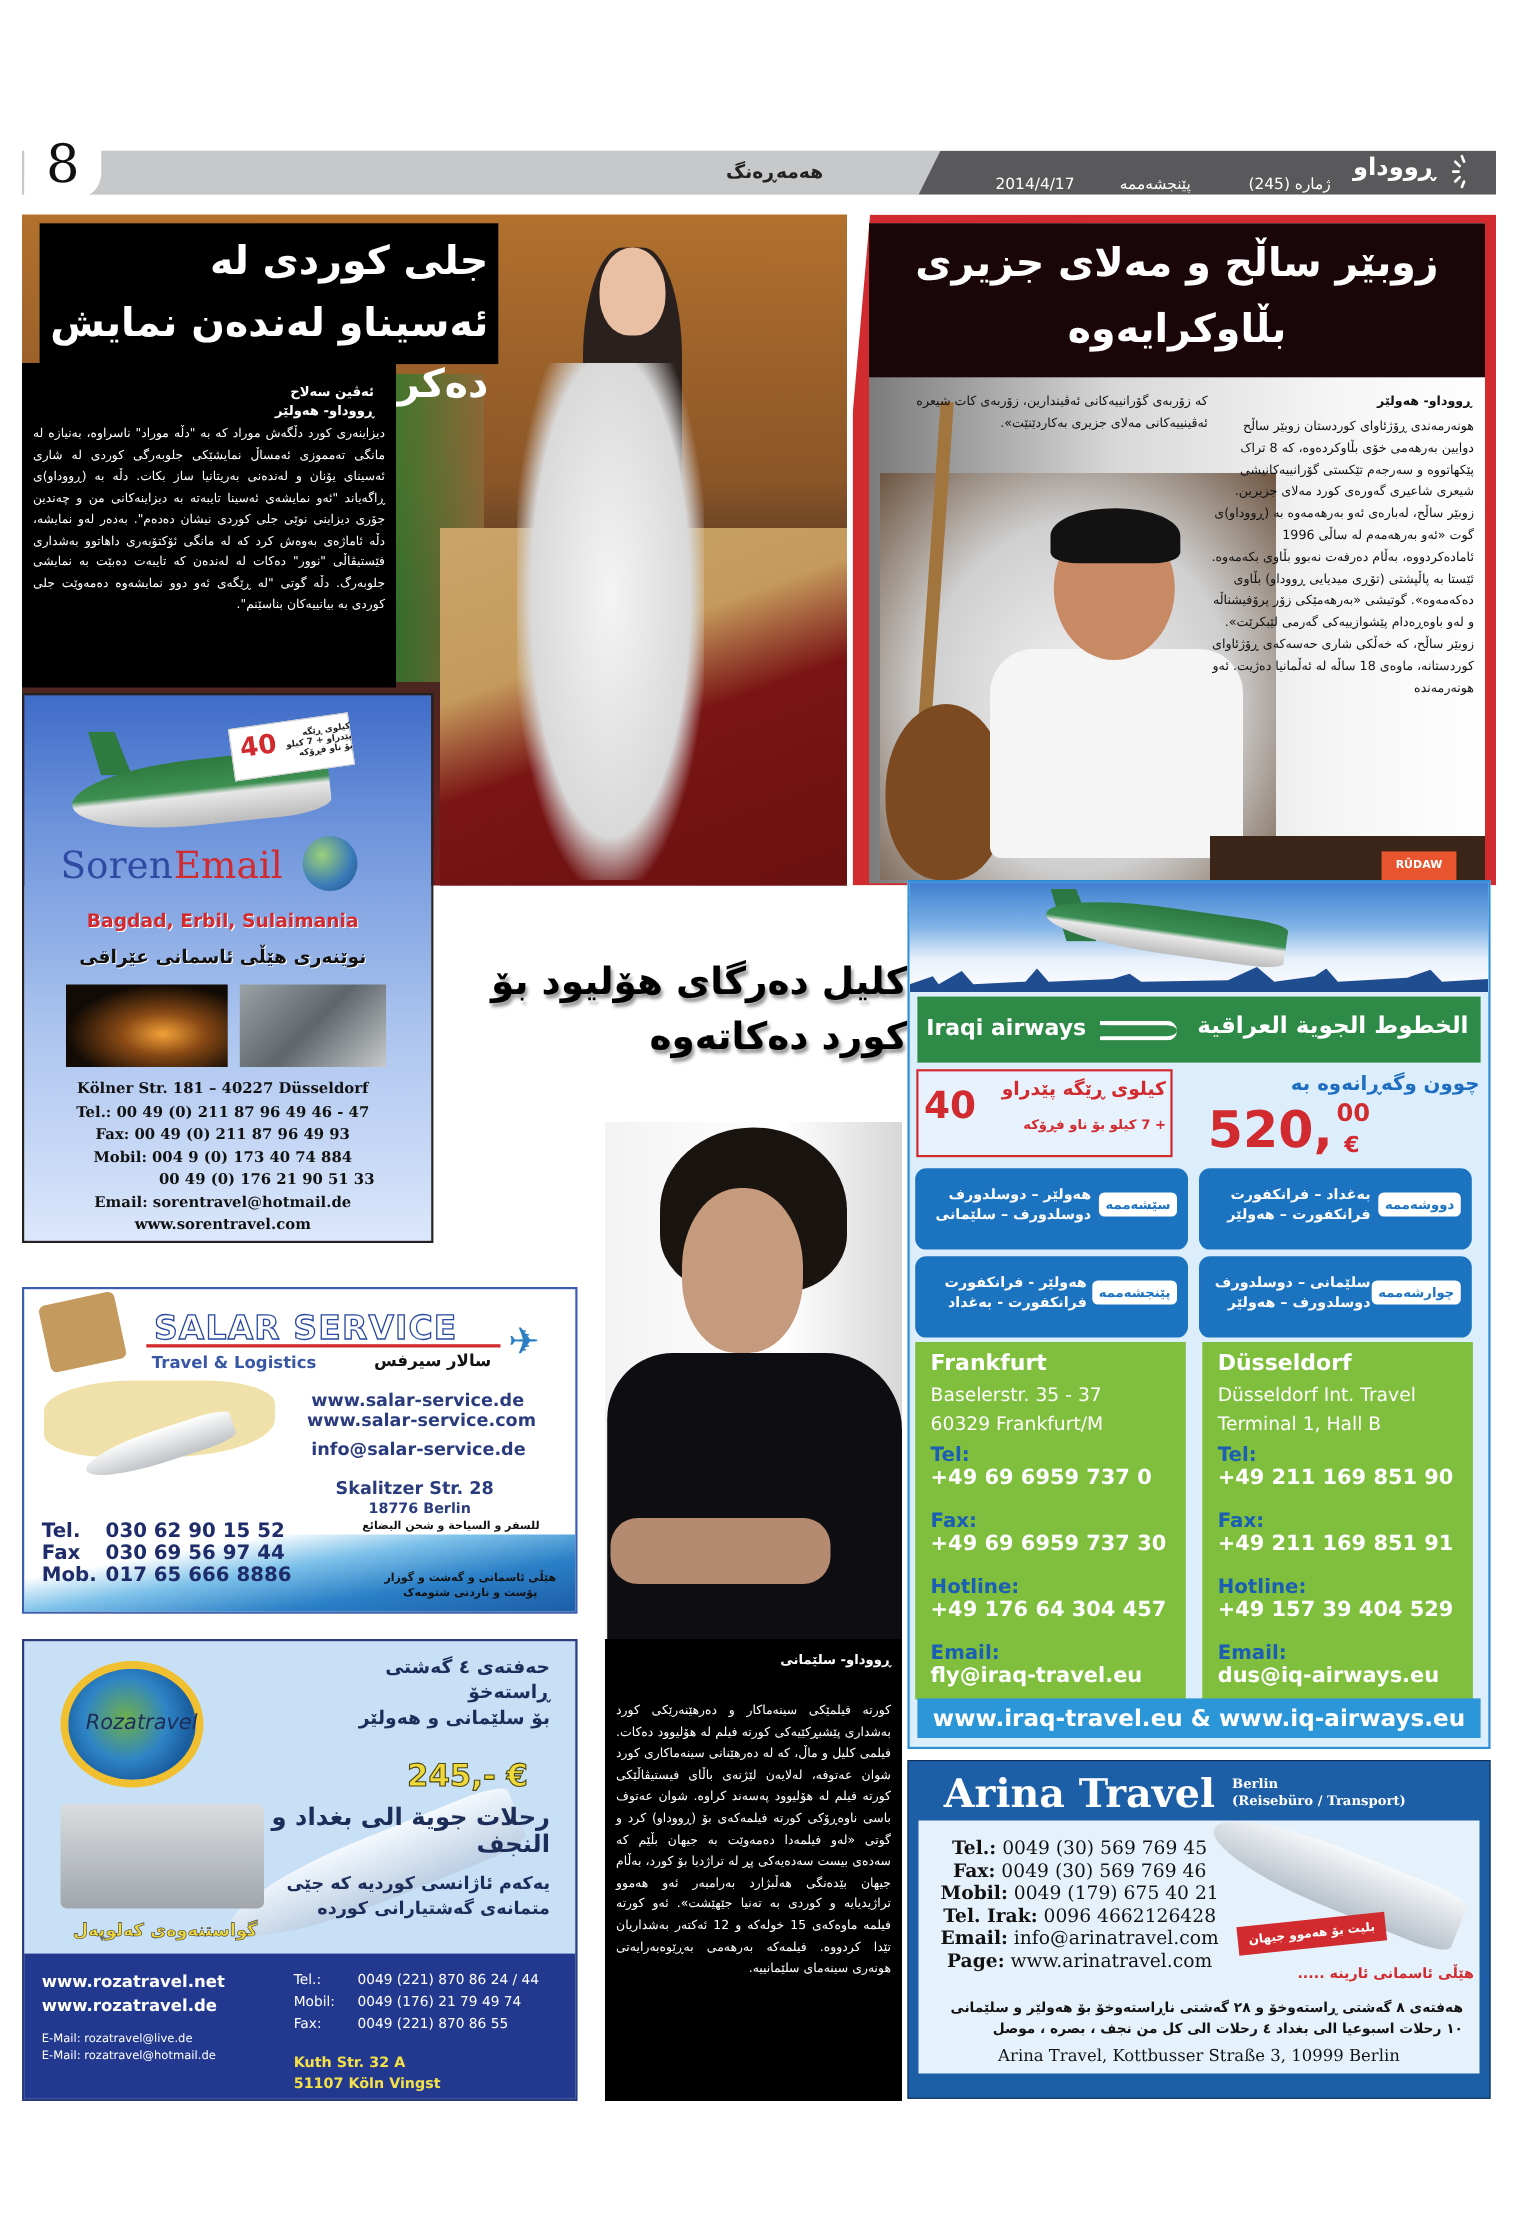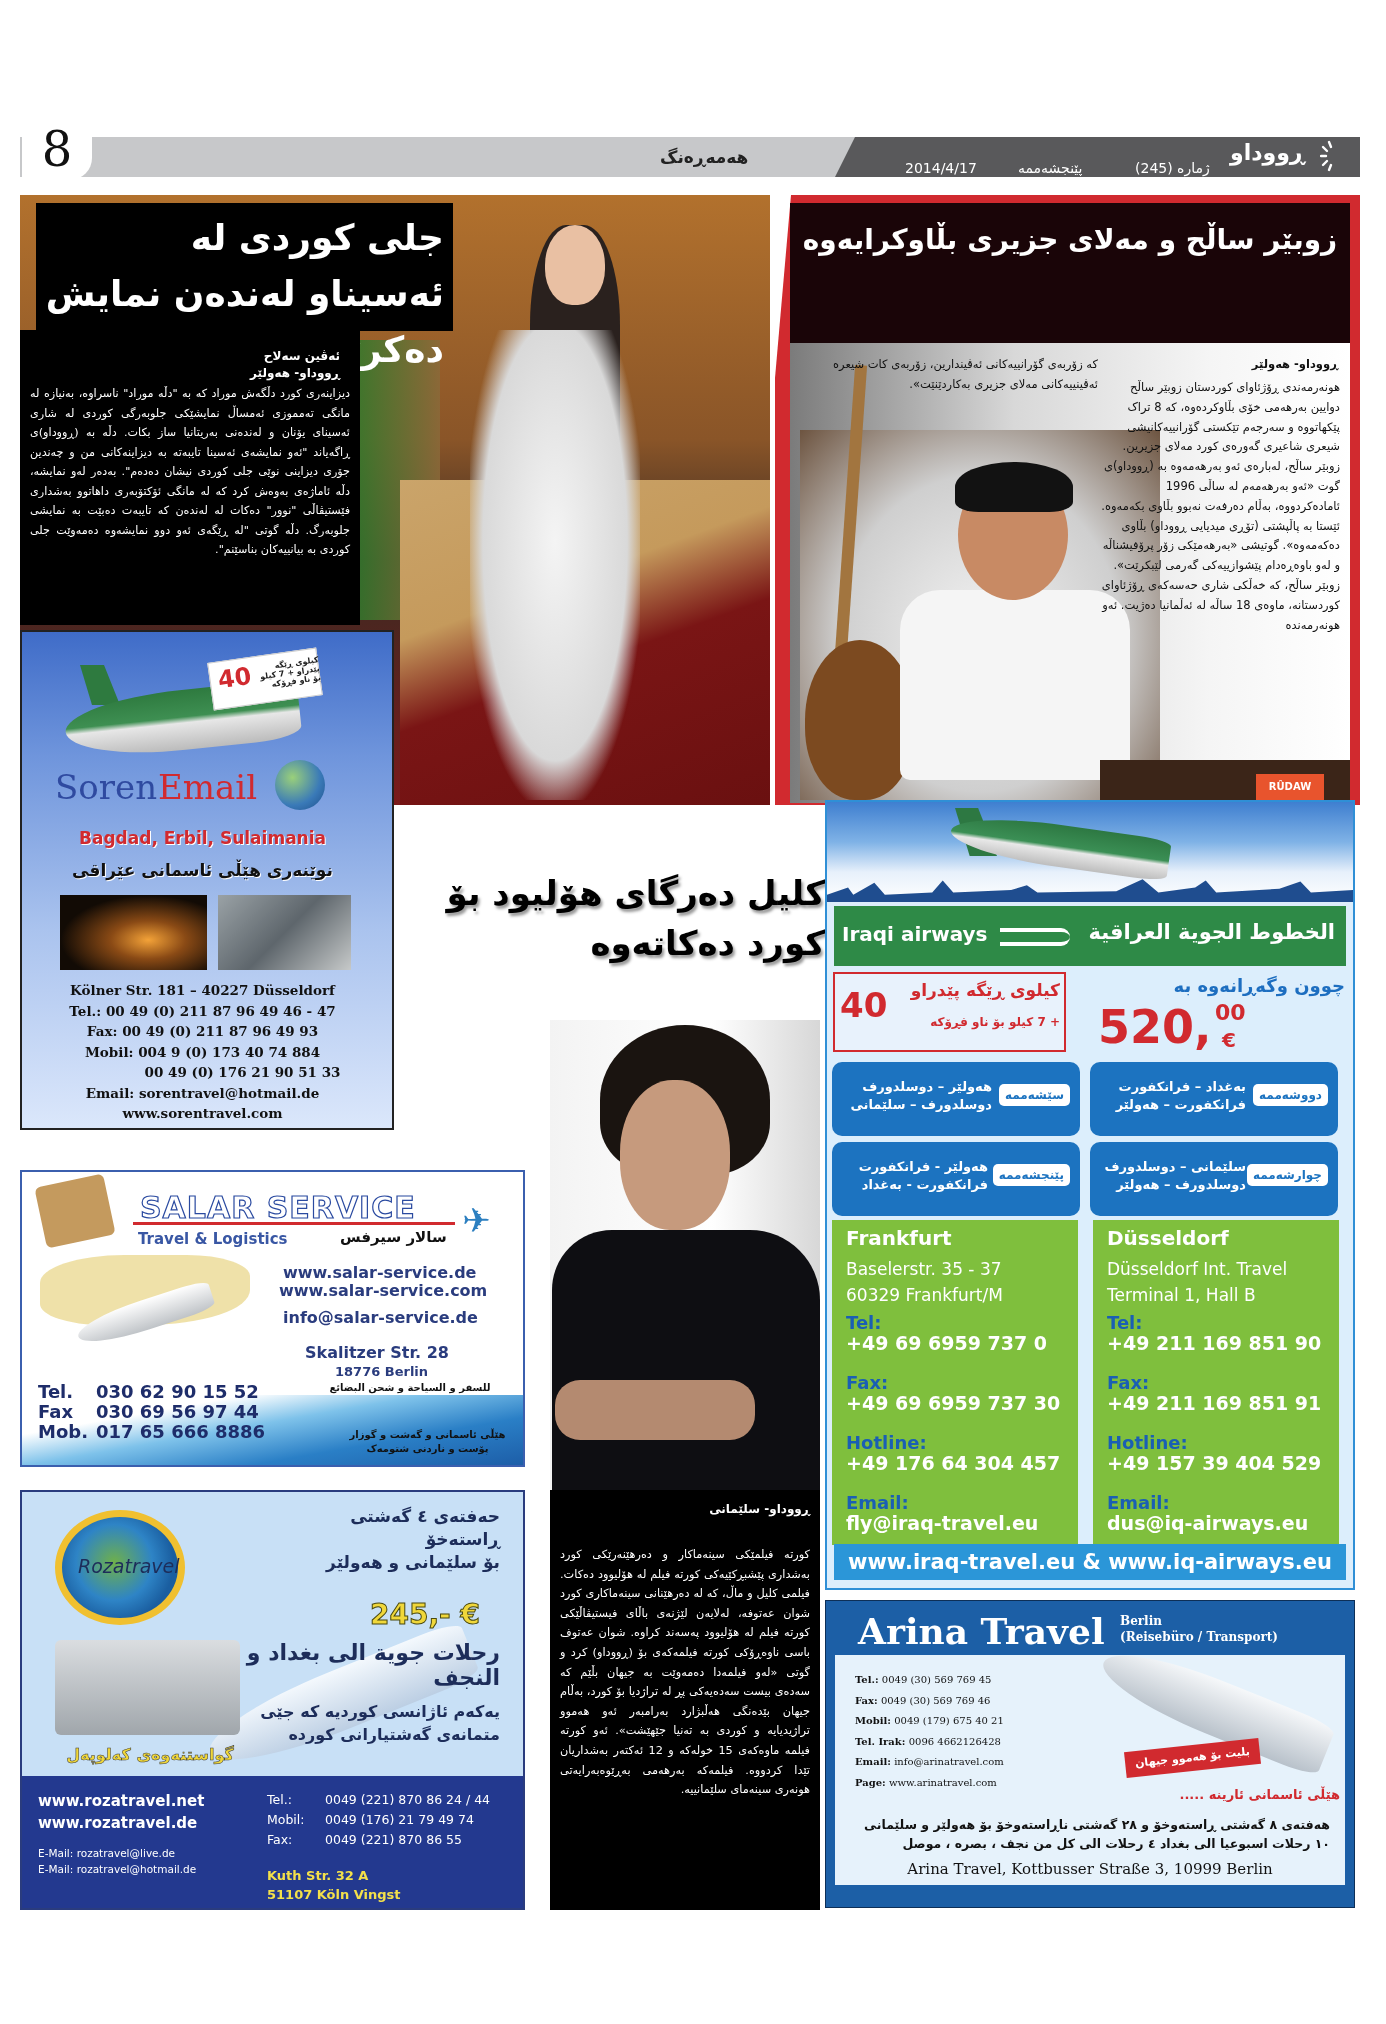--- a/index.html
+++ b/index.html
@@ -36,21 +36,21 @@
   #fashion-body-box { left: 20px; top: 330px; width: 340px; height: 295px; background: #000; }
   #fashion-author { left: 30px; top: 348px; width: 310px; color: #fff; font-size: 12px; font-weight: bold; line-height: 17px; }
   #fashion-body { left: 30px; top: 384px; width: 320px; color: #fff; font-size: 11.2px; line-height: 19.5px; text-align: justify; }
 
   
   #zuber-frame { left: 775px; top: 195px; width: 585px; height: 610px; background: #d12a2f;
                  clip-path: polygon(16px 0, 100% 0, 100% 100%, 0 100%, 0 30%); }
   #zuber-inner { left: 790px; top: 203px; width: 560px; height: 600px;
                  background: linear-gradient(90deg,#7b7b7b 0%, #d8d8d8 40%, #f5f5f5 75%, #ffffff 100%); }
   #zuber-title-box { left: 790px; top: 203px; width: 560px; height: 140px; background: #1a0508; }
-  #zuber-title { left: 790px; top: 210px; width: 560px; color: #fff; font-size: 28px; font-weight: bold; line-height: 60px; text-align: center; }
+  #zuber-title { left: 790px; top: 210px; width: 560px; color: #fff; font-size: 36px; font-weight: bold; line-height: 60px; text-align: center; }
   #zuber-photo { left: 800px; top: 430px; width: 360px; height: 370px;
                  background: radial-gradient(ellipse at 50% 55%, #f1f1f1 0%, #cfcfcf 55%, #6d5440 100%); }
   #zuber-face { left: 958px; top: 470px; width: 110px; height: 130px; border-radius: 50%; background: #c88a64; }
   #zuber-hairtop { left: 955px; top: 462px; width: 118px; height: 50px; border-radius: 50% 50% 20% 20%; background: #121212; }
   #zuber-shirt { left: 900px; top: 590px; width: 230px; height: 190px; border-radius: 40px 40px 10px 10px; background: #f5f5f5; }
   #oud { left: 805px; top: 640px; width: 110px; height: 160px; border-radius: 50% 50% 45% 45%; background: #7c4a20; }
   #oud-neck { left: 845px; top: 365px; width: 12px; height: 290px; background: #a2753f; transform: rotate(4deg); }
   #floor { left: 1100px; top: 760px; width: 250px; height: 45px; background: #3b2518; }
   #zuber-intro { left: 808px; top: 355px; width: 290px; font-size: 11.5px; line-height: 19.5px; color: #111; }
   #zuber-author { left: 1100px; top: 357px; width: 238px; font-size: 11.5px; font-weight: bold; }
@@ -155,21 +155,21 @@
   .branch .val { position: absolute; left: 14px; font-size: 19px; font-weight: bold; color: #fff; }
   #iraqi-web-band { left: 834px; top: 1544px; width: 512px; height: 36px; background: #2b96d8; }
   #iraqi-web { left: 834px; top: 1550px; width: 512px; text-align: center; font-size: 21px; font-weight: bold; color: #fff; }
 
   
   #arina { left: 825px; top: 1600px; width: 530px; height: 308px; background: #1c5fa6; border: 1px solid #0d2f57; }
   #arina-title { left: 858px; top: 1610px; font-family: "DejaVu Serif", serif; font-size: 36px; font-weight: bold; color: #fff; }
   #arina-sub { left: 1120px; top: 1613px; font-family: "DejaVu Serif", serif; font-size: 12px; font-weight: bold; color: #fff; line-height: 16px; }
   #arina-panel { left: 835px; top: 1655px; width: 510px; height: 230px; background: #e6f2fb; }
   #arina-jet { left: 1095px; top: 1680px; width: 240px; height: 55px; border-radius: 50% 15% 15% 50%; background: linear-gradient(180deg,#f6f8fa,#b8c1ca); transform: rotate(22deg); }
-  #arina-contacts { left: 855px; top: 1670px; font-family: "DejaVu Serif", serif; font-size: 10px; color: #111; line-height: 20.6px; }
+  #arina-contacts { left: 855px; top: 1670px; font-family: "DejaVu Serif", serif; font-size: 17px; color: #111; line-height: 20.6px; text-align: center; }
   #arina-contacts b { font-weight: bold; }
   #arina-tag { left: 1125px; top: 1745px; width: 135px; height: 26px; background: #d12a2f; color: #fff; font-size: 11px; font-weight: bold; line-height: 26px; text-align: center; transform: rotate(-6deg); }
   #arina-note { left: 1080px; top: 1787px; width: 260px; font-size: 13px; font-weight: bold; color: #d12a2f; text-align: right; }
   #arina-ar1 { left: 850px; top: 1815px; width: 480px; font-size: 12.5px; font-weight: bold; color: #111; text-align: right; line-height: 19px; }
   #arina-addr { left: 835px; top: 1860px; width: 510px; text-align: center; font-family: "DejaVu Serif", serif; font-size: 15px; color: #111; }
 </style>
 </head>
 <body>
 
 <div class="abs" id="hdr-grey"></div>

